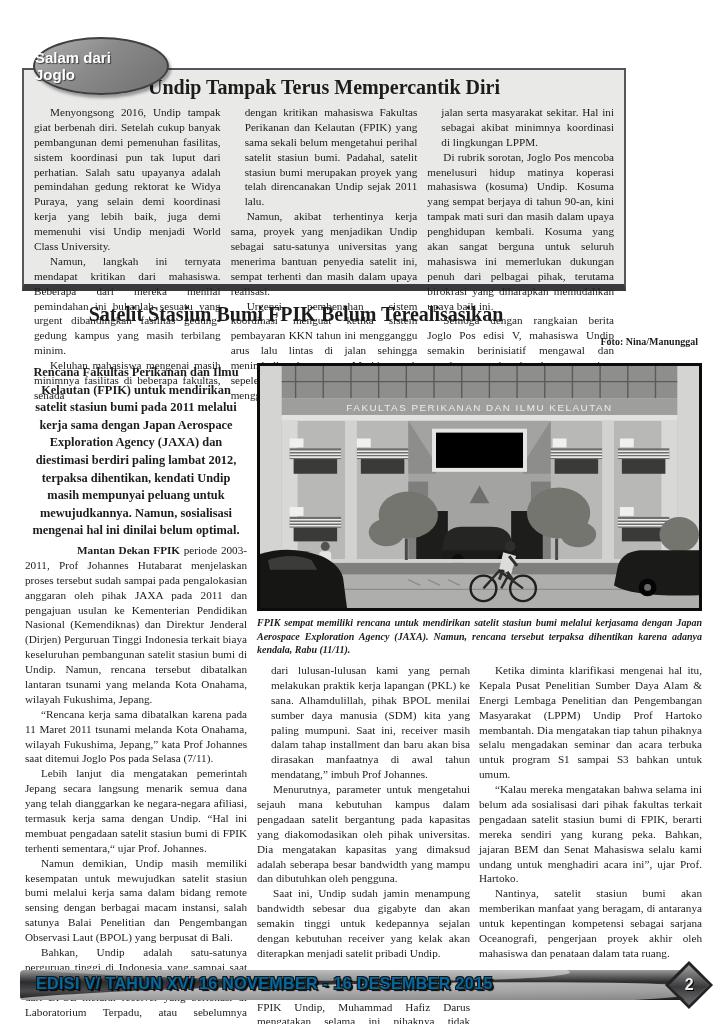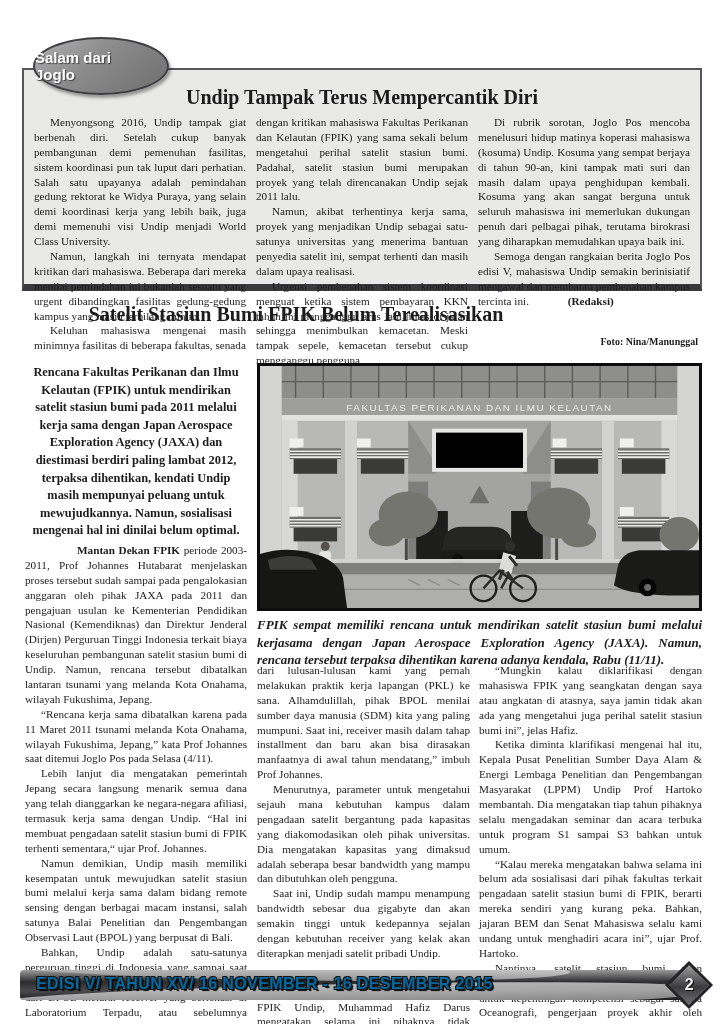--- a/index.html
+++ b/index.html
@@ -6,40 +6,40 @@
   html,body { margin:0; padding:0; }
   body {
     width:724px; height:1024px; position:relative; background:#ffffff;
     font-family:"Liberation Serif", serif; color:#1c1c1c; overflow:hidden;
   }
   .b { font-weight:bold;margin-left:36px; }
   .it { }
 
   
   .box1 {
-    position:absolute; left:22px; top:68px; width:680px; height:223px;
+    position:absolute; left:22px; top:68px; width:604px; height:223px;
     background:#e9e9e7; border:2px solid #55555a; border-bottom:7px solid #3a3a3e;
-    padding:14px 10px 4px 10px;
+    padding:4px 10px 4px 10px;
   }
   .badge {
     position:absolute; left:33px; top:37px; width:136px; height:58px; z-index:5;
     background:linear-gradient(140deg,#b0b0b0 0%,#8a8a8a 45%,#6f6f6f 100%);
     border:2px solid #3f3f43; border-radius:50%;
     display:flex; flex-direction:column; justify-content:center; align-items:flex-start;
     font-family:"Liberation Sans", sans-serif; font-weight:bold; font-size:15px;
     color:#ffffff; text-shadow:1px 1px 1px #3c3c3c; line-height:1.15;
     box-shadow:2px 3px 3px rgba(0,0,0,0.35);
   }
   .title1 {
     text-align:center; font-weight:bold; font-size:20px; margin:2px 0 6px 0;
   }
   .cols { display:flex; gap:10px; }
   .col { flex:1; font-size:11.2px; line-height:1.33; text-align:justify; }
   .col p, .acol p { margin:0; text-indent:16px; }
-  .col p.noind, .acol p.noind { text-indent:0; }
+  .col p.noind, .acol p.noind { text-indent:0;margin-left:14px; }
   .acol p.subhead { text-indent:0; font-weight:bold; margin-top:9px; }
 
   
   .title2 {
     position:absolute; left:0; top:303px; width:592px; text-align:center;
     font-weight:bold; font-size:20px;
   }
   .credit {
     position:absolute; right:26px; top:336px; font-size:10px; font-weight:bold;
   }
@@ -53,21 +53,21 @@
   .a2c2 { left:257px; top:663px; width:213px; }
   .a2c3 { left:479px; top:663px; width:223px; }
 
   .photo {
     position:absolute; left:257px; top:363px; width:445px; height:248px;
     border:3px solid #0c0c0c; background:#737373;
   }
   .photo svg { display:block; width:100%; height:100%; }
   .caption {
     position:absolute; left:257px; top:616px; width:445px;
-    font-size:13px; font-weight:bold; font-style:italic;
+    font-size:10px; font-weight:bold; font-style:italic;
     text-align:justify; line-height:1.35;
   }
   .caption p { margin:0; text-indent:0; }
 
   
   .footer {
     position:absolute; left:20px; top:968px; width:684px; height:34px;
   }
   .fbar {
     position:absolute; left:0; top:2px; right:14px; height:30px;
@@ -118,20 +118,21 @@
         <p><span>Menyongsong 2016, Undip tampak giat berbenah diri. Setelah cukup banyak pembangunan demi pemenuhan fasilitas, sistem koordinasi pun tak luput dari perhatian. Salah satu upayanya adalah pemindahan gedung rektorat ke Widya Puraya, yang selain demi koordinasi kerja yang lebih baik, juga demi memenuhi visi Undip menjadi </span><span class="it">World Class University</span><span>.</span></p>
         <p><span>Namun, langkah ini ternyata mendapat kritikan dari mahasiswa. Beberapa dari mereka menilai pemindahan ini bukanlah sesuatu yang </span><span class="it">urgent</span><span> dibandingkan fasilitas gedung-gedung kampus yang masih terbilang minim.</span></p>
         <p><span>Keluhan mahasiswa mengenai masih minimnya fasilitas di beberapa fakultas, senada</span></p>
       </div>
     <div class="col">
         <p class="noind"><span>dengan kritikan mahasiswa Fakultas Perikanan dan Kelautan (FPIK) yang sama sekali belum mengetahui perihal satelit stasiun bumi. Padahal, satelit stasiun bumi merupakan proyek yang telah direncanakan Undip sejak 2011 lalu.</span></p>
         <p><span>Namun, akibat terhentinya kerja sama, proyek yang menjadikan Undip sebagai satu-satunya universitas yang menerima bantuan penyedia satelit ini, sempat terhenti dan masih dalam upaya realisasi.</span></p>
         <p><span>Urgensi pembenahan sistem koordinasi menguat ketika sistem pembayaran KKN tahun ini mengganggu arus lalu lintas di jalan sehingga menimbulkan kemacetan. Meski tampak sepele, kemacetan tersebut cukup mengganggu pengguna</span></p>
       </div>
     <div class="col">
+        <p class="noind"><span>jalan serta masyarakat sekitar. Hal ini sebagai akibat minimnya koordinasi di lingkungan LPPM.</span></p>
         <p><span>Di rubrik sorotan, </span><span class="it">Joglo Pos</span><span> mencoba menelusuri hidup matinya koperasi mahasiswa (kosuma) Undip. Kosuma yang sempat berjaya di tahun 90-an, kini tampak mati suri dan masih dalam upaya penghidupan kembali. Kosuma yang akan sangat berguna untuk seluruh mahasiswa ini memerlukan dukungan penuh dari pelbagai pihak, terutama birokrasi yang diharapkan memudahkan upaya baik ini.</span></p>
         <p><span>Semoga dengan rangkaian berita </span><span class="it">Joglo Pos</span><span> edisi V, mahasiswa Undip semakin berinisiatif mengawal dan membantu pembenahan kampus tercinta ini. </span><span class="b">(Redaksi)</span></p>
       </div>
   </div>
 </div>
 
 <div class="title2">Satelit Stasiun Bumi FPIK Belum Terealisasikan</div>
 <div class="credit">Foto: Nina/Manunggal</div>
 
 <div class="lead">
@@ -235,34 +236,33 @@
     </g>
   </svg>
 </div>
 
 <div class="caption">
     <p><span>FPIK sempat memiliki rencana untuk mendirikan satelit stasiun bumi melalui kerjasama dengan Japan Aerospace Exploration Agency (JAXA). Namun, rencana tersebut terpaksa dihentikan karena adanya kendala,  Rabu (11/11).</span></p>
   </div>
 
 <div class="acol a2c1">
     <p><span class="b">Mantan Dekan FPIK</span><span> periode 2003-2011, Prof Johannes Hutabarat menjelaskan proses tersebut sudah sampai pada pengalokasian anggaran oleh pihak JAXA pada 2011 dan pengajuan usulan ke Kementerian Pendidikan Nasional (Kemendiknas) dan Direktur Jenderal (Dirjen) Perguruan Tinggi Indonesia terkait biaya keseluruhan pembangunan satelit stasiun bumi di Undip. Namun, rencana tersebut dibatalkan lantaran tsunami yang melanda Kota Onahama, wilayah Fukushima, Jepang.</span></p>
-    <p><span>“Rencana kerja sama dibatalkan karena pada 11 Maret 2011 tsunami melanda Kota Onahama, wilayah Fukushima, Jepang,” kata Prof Johannes saat ditemui </span><span class="it">Joglo Pos</span><span> pada Selasa (4/11).</span></p>
+    <p><span>“Rencana kerja sama dibatalkan karena pada 11 Maret 2011 tsunami melanda Kota Onahama, wilayah Fukushima, Jepang,” kata Prof Johannes saat ditemui </span><span class="it">Joglo Pos</span><span> pada Selasa (7/11).</span></p>
     <p><span>Lebih lanjut dia mengatakan pemerintah Jepang secara langsung menarik semua dana yang telah dianggarkan ke negara-negara afiliasi, termasuk kerja sama dengan Undip. “Hal ini membuat pengadaan satelit stasiun bumi di FPIK terhenti sementara,“ ujar Prof. Johannes.</span></p>
     <p><span>Namun demikian, Undip masih memiliki kesempatan untuk mewujudkan satelit stasiun bumi melalui kerja sama dalam bidang </span><span class="it">remote sensing</span><span> dengan berbagai macam instansi, salah satunya Balai Penelitian dan Pengembangan Observasi Laut (BPOL) yang berpusat di Bali.</span></p>
     <p><span>Bahkan, Undip adalah satu-satunya perguruan tinggi di Indonesia yang sampai saat ini menerima bantuan penyedia layanan satelit dari BPOL melalui </span><span class="it">receiver</span><span> yang  berlokasi di Laboratorium Terpadu, atau sebelumnya bernama gedung Marine and Science Technology.</span></p>
   </div>
 <div class="acol a2c2">
     <p class="noind"><span>dari lulusan-lulusan kami yang pernah melakukan praktik kerja lapangan (PKL) ke sana. </span><span class="it">Alhamdulillah</span><span>, pihak BPOL menilai sumber daya manusia (SDM) kita yang paling mumpuni. Saat ini, </span><span class="it">receiver</span><span> masih dalam tahap </span><span class="it">installment</span><span> dan baru akan bisa dirasakan manfaatnya di awal tahun mendatang,” imbuh Prof Johannes.</span></p>
     <p><span>Menurutnya, parameter untuk mengetahui sejauh mana kebutuhan kampus dalam pengadaan satelit bergantung pada kapasitas yang diakomodasikan oleh pihak universitas. Dia mengatakan kapasitas yang dimaksud adalah seberapa besar </span><span class="it">bandwidth</span><span> yang mampu dan dibutuhkan oleh pengguna.</span></p>
-    <p><span>Saat ini, Undip sudah mampu menampung </span><span class="it">bandwidth</span><span> sebesar dua </span><span class="it">gigabyte</span><span> dan akan semakin tinggi untuk kedepannya sejalan dengan kebutuhan </span><span class="it">receiver</span><span> yang kelak akan diterapkan menjadi satelit pribadi Undip.</span></p>
+    <p><span>Saat ini, Undip sudah jamin menampung </span><span class="it">bandwidth</span><span> sebesar dua </span><span class="it">gigabyte</span><span> dan akan semakin tinggi untuk kedepannya sejalan dengan kebutuhan </span><span class="it">receiver</span><span> yang kelak akan diterapkan menjadi satelit pribadi Undip.</span></p>
     <p class="subhead"><span>Kurang sosialisasi</span></p>
     <p><span>Ketua Badan Eksekutif Mahasiswa (BEM) FPIK Undip, Muhammad Hafiz Darus mengatakan selama ini pihaknya tidak mengetahui perihal pengadaan satelit stasiun bumi di FPIK.</span></p>
   </div>
 <div class="acol a2c3">
-    <p><span>“Mungkin kalau diklarifikasi dengan mahasiswa FPIK yang seangkatan dengan saya atau angkatan di atasnya, saya jamin tidak akan ada yang mengetahui juga perihal satelit stasiun bumi ini”, jelas Hafiz.</span></p>
     <p><span>Ketika diminta klarifikasi mengenai hal itu, Kepala Pusat Penelitian Sumber Daya Alam &amp; Energi Lembaga Penelitian dan Pengembangan Masyarakat (LPPM) Undip Prof Hartoko membantah. Dia mengatakan tiap tahun pihaknya selalu mengadakan seminar dan acara terbuka untuk program S1 sampai S3 bahkan untuk umum.</span></p>
     <p><span>“Kalau mereka mengatakan bahwa selama ini belum ada sosialisasi dari pihak fakultas terkait pengadaan satelit stasiun bumi di FPIK, berarti mereka sendiri yang kurang peka. Bahkan, jajaran BEM dan Senat Mahasiswa selalu kami undang untuk menghadiri acara ini”, ujar Prof. Hartoko.</span></p>
     <p><span>Nantinya, satelit stasiun bumi akan memberikan manfaat yang beragam, di antaranya untuk kepentingan kompetensi sebagai sarjana Oceanografi, pengerjaan proyek akhir oleh mahasiswa dan penataan dalam tata ruang. </span></p>
   </div>
 
 <div class="footer">
   <div class="fbar"></div>
   <div class="ftext">EDISI V/ TAHUN XV/ 16 NOVEMBER - 16 DESEMBER 2015</div>
   <div class="diamond">
     <span>2</span>

